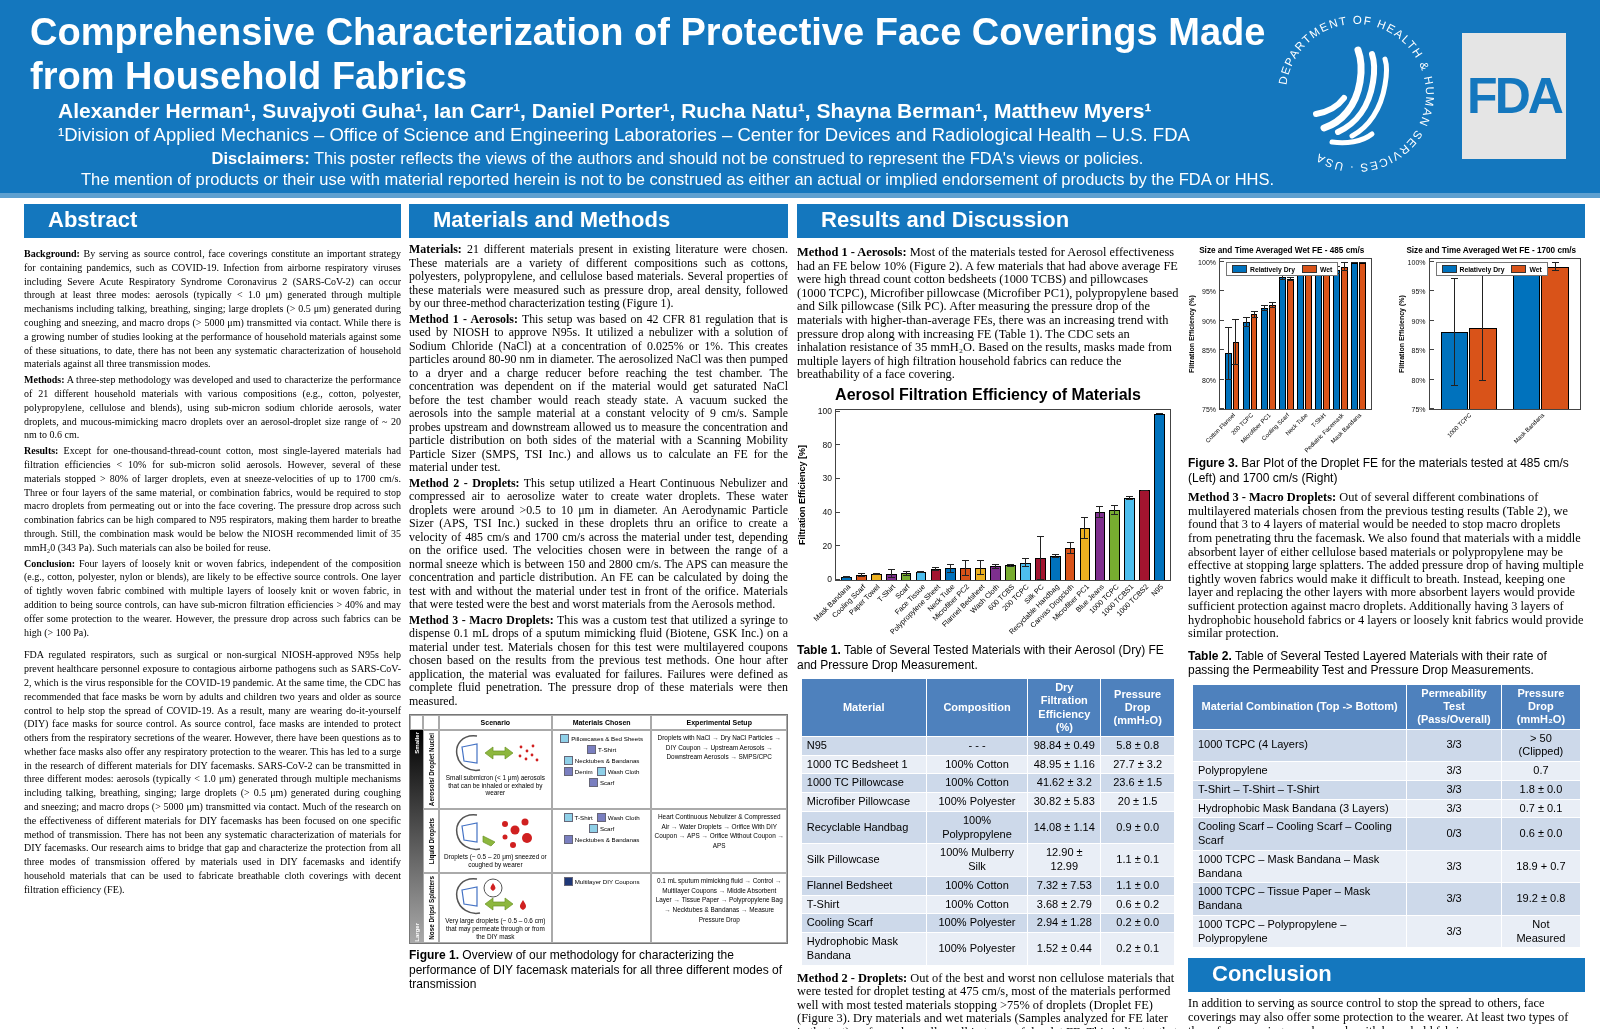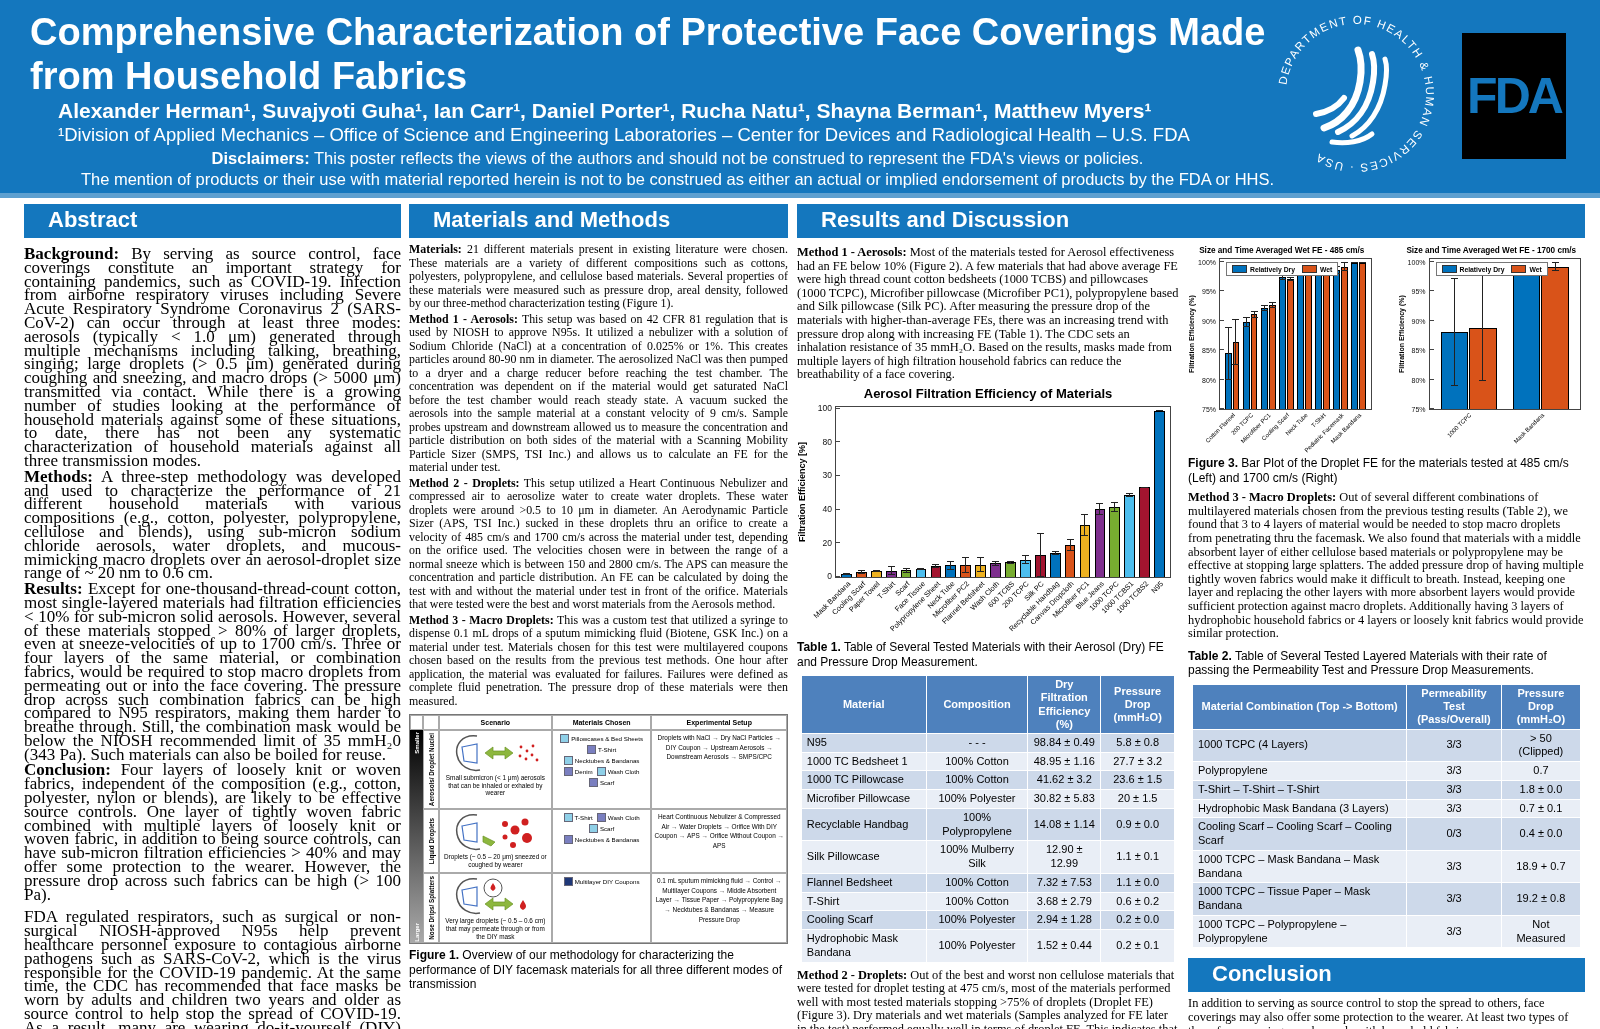--- a/index.html
+++ b/index.html
@@ -6,52 +6,52 @@
   body{width:1600px;height:1029px;position:relative;background:#fff;overflow:hidden;
        font-family:"Liberation Sans",sans-serif;}
   
   .poster-header{position:absolute;left:0;top:0;width:1600px;height:193px;
     background:var(--blue,#1477BE);color:#fff;border-bottom:5px solid #5EA0D0;}
   .title{position:absolute;left:30px;top:10px;font-size:38px;font-weight:bold;line-height:1.17;}
   .authors{position:absolute;left:58px;top:99px;font-size:21px;font-weight:bold;}
   .affil{position:absolute;left:58px;top:124px;font-size:18.5px;}
   .disc{position:absolute;left:0;top:148px;width:1355px;text-align:center;font-size:16.5px;line-height:1.3;}
   .hhs{position:absolute;left:1272px;top:10px;}
-  .fda-box{position:absolute;left:1462px;top:33px;width:104px;height:126px;background:#000000;
+  .fda-box{position:absolute;left:1462px;top:33px;width:104px;height:126px;background:#e5e5e5;
     display:flex;align-items:center;justify-content:center;}
   .fda-txt{color:var(--blue,#1477BE);font-size:50px;font-weight:bold;letter-spacing:-3px;
     font-family:"Liberation Sans",sans-serif;}
   
   .col{position:absolute;top:204px;}
   #col1{left:24px;width:377px;}
   #col2{left:409px;width:379px;}
   #col3{left:797px;width:382px;top:246px;}
   #col4{left:1188px;width:397px;top:246px;}
   .sechead{background:var(--blue,#1477BE);color:#fff;font-weight:bold;font-size:22px;
     padding:3px 0 5px 24px;margin-bottom:5px;}
   #results-head{position:absolute;left:797px;top:204px;width:764px;}
   
   .serif{font-family:"Liberation Serif",serif;color:#000;}
-  .t1{font-size:17px;line-height:13.8px;text-align:justify;margin-top:9px;}
+  .t1{font-size:10px;line-height:13.8px;text-align:justify;margin-top:9px;}
   .t2{font-size:11.9px;line-height:13.5px;text-align:justify;}
   .t3{font-size:12.4px;line-height:13.6px;}
   .para{margin:0 0 2px 0;}
   .cap{font-family:"Liberation Sans",sans-serif;font-size:12px;line-height:1.22;margin:4px 0 6px 0;}
   
   .dtable{width:98%;margin:2px auto;border-collapse:collapse;font-size:11px;
     font-family:"Liberation Sans",sans-serif;}
   .dtable th{background:var(--tableblue,#4E81BD);color:#fff;font-weight:bold;text-align:center;
     padding:2px 3px;white-space:pre-line;border:1px solid #fff;line-height:1.2;}
   .dtable td{padding:2px 5px;border:1px solid #fff;text-align:center;line-height:1.25;}
   .dtable td.c0{text-align:left;}
   .dtable tr.odd td{background:var(--rowdark,#CDD9EA);}
   .dtable tr.even td{background:var(--rowlight,#E9EEF6);}
   
   .chart{position:relative;}
-  .ctitle{text-align:center;font-weight:bold;font-size:13px;margin-bottom:5px;}
+  .ctitle{text-align:center;font-weight:bold;font-size:16px;margin-bottom:5px;}
   .cbody{display:flex;}
   .cylab{writing-mode:vertical-rl;transform:rotate(180deg);font-weight:bold;font-size:9px;
     text-align:center;flex:0 0 12px;}
   .carea{flex:1;}
   .cplot{position:relative;margin-left:26px;margin-right:8px;border:1px solid #444;}
   .cytick{position:absolute;right:calc(100% + 4px);font-size:8.5px;line-height:1;color:#111;white-space:nowrap;}
   .cymark{position:absolute;left:0;width:4px;height:1px;background:#444;}
   .cslots{position:absolute;left:0;right:0;top:0;bottom:0;display:flex;align-items:flex-end;padding:0 3px;}
   .cslot{flex:1 1 0;height:100%;position:relative;display:flex;align-items:flex-end;justify-content:center;}
   .cbars{display:flex;align-items:flex-end;justify-content:center;gap:1px;width:100%;height:100%;}
@@ -946,21 +946,21 @@
             <td>1.8 ± 0.0</td>
           </tr>
           <tr class="even">
             <td class="c0">Hydrophobic Mask Bandana  (3 Layers)</td>
             <td>3/3</td>
             <td>0.7 ± 0.1</td>
           </tr>
           <tr class="odd">
             <td class="c0">Cooling Scarf – Cooling Scarf – Cooling Scarf</td>
             <td>0/3</td>
-            <td>0.4 ± 0.0</td>
+            <td>0.6 ± 0.0</td>
           </tr>
           <tr class="even">
             <td class="c0">1000 TCPC – Mask Bandana – Mask Bandana</td>
             <td>3/3</td>
             <td>18.9 + 0.7</td>
           </tr>
           <tr class="odd">
             <td class="c0">1000 TCPC – Tissue Paper – Mask Bandana</td>
             <td>3/3</td>
             <td>19.2 ± 0.8</td>

